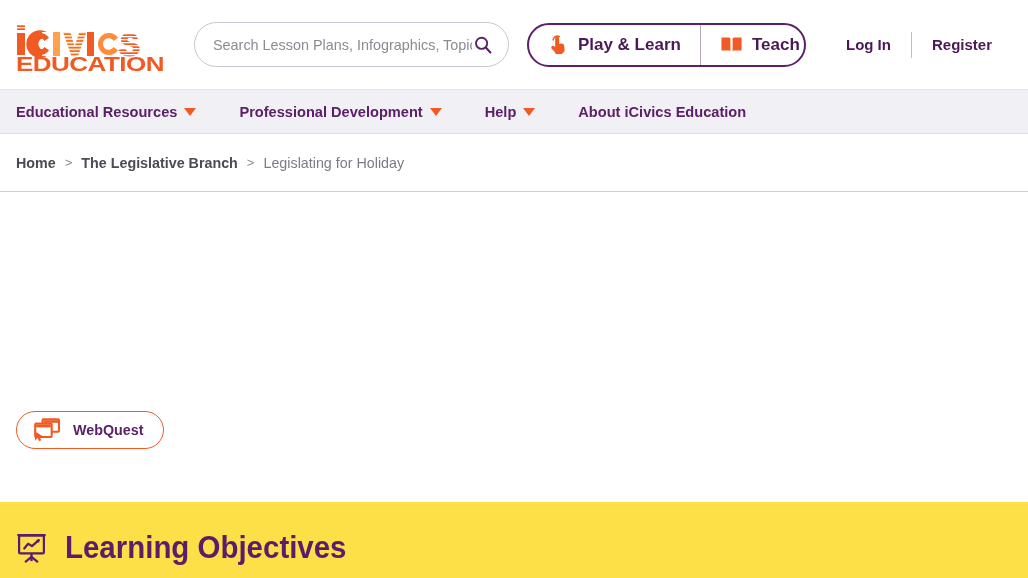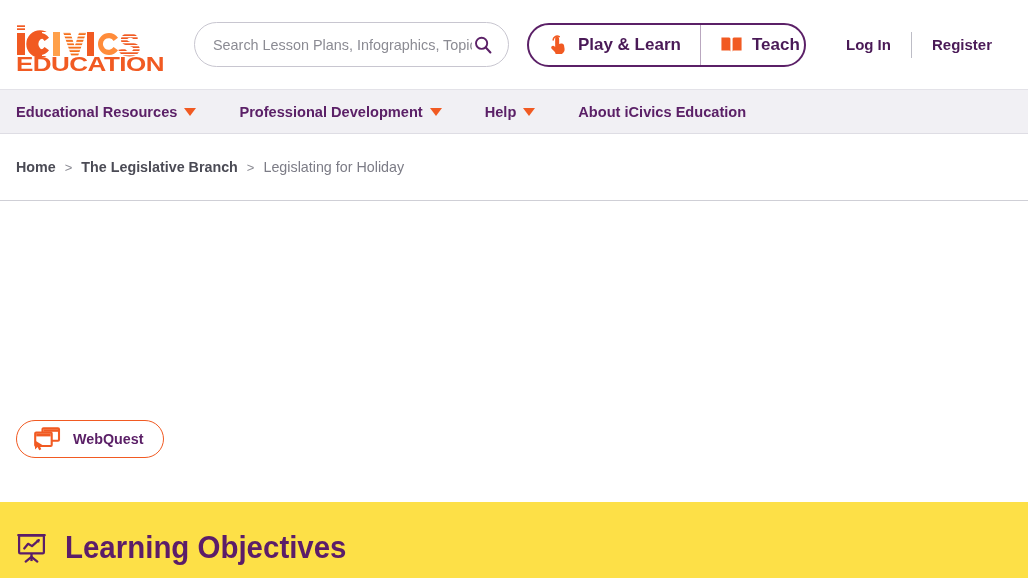--- a/index.html
+++ b/index.html
@@ -94,21 +94,21 @@
   .caret {
     width: 0; height: 0;
     border-left: 6px solid transparent;
     border-right: 6px solid transparent;
     border-top: 8px solid #f15a22;
     display: inline-block;
   }
 
   
   .breadcrumb-bar {
-    height: 67px;
+    height: 58px;
     background: #fff;
     border-bottom: 1px solid #cfcfd6;
     display: flex; align-items: center;
     padding: 0 16px;
   }
   .crumb {
     font-size: 14.3px; font-weight: 700; color: #4b4b55;
     text-decoration: none; white-space: nowrap;
   }
   .crumb.current { font-weight: 400; color: #7c7c86; }

